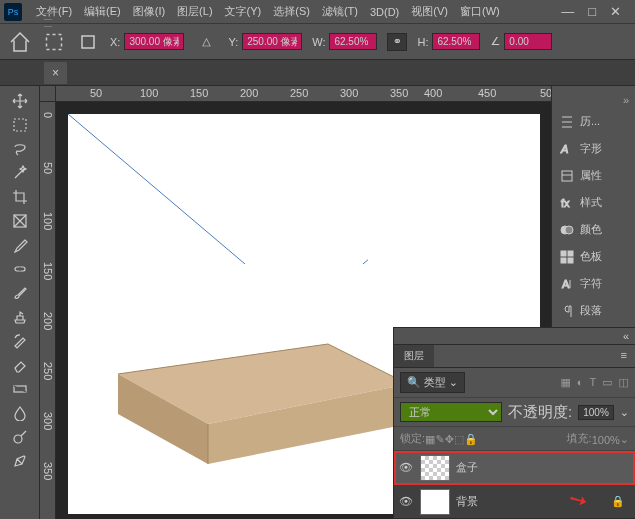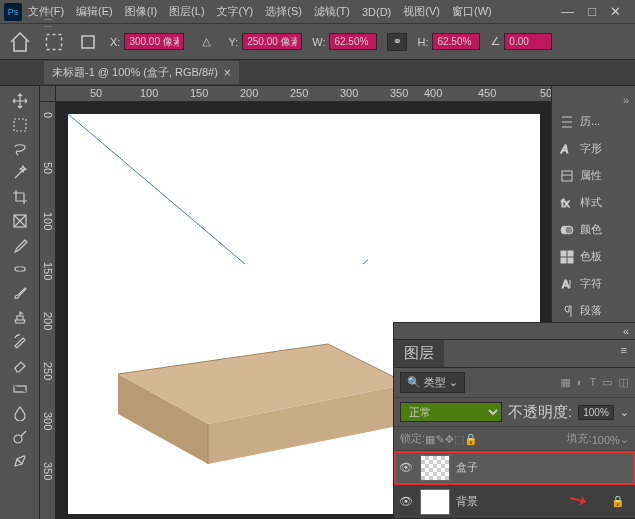--- a/index.html
+++ b/index.html
@@ -1,18 +1,18 @@
 <!DOCTYPE html>
 <html><head>
 <meta charset="utf-8">
 <style>
 *{margin:0;padding:0;box-sizing:border-box;font-family:"Microsoft YaHei",sans-serif;font-size:11px;color:#ccc}
 body{background:#535353;width:635px;height:519px;overflow:hidden;position:relative}
 .menubar{height:24px;background:#535353;display:flex;align-items:center;padding:0 4px;border-bottom:1px solid #383838}
-.ps-logo{width:18px;height:18px;background:#001e36;color:#31a8ff;display:flex;align-items:center;justify-content:center;font-weight:normal;font-size:9px;border-radius:2px;margin-right:0}
+.ps-logo{width:18px;height:18px;background:#001e36;color:#31a8ff;display:flex;align-items:center;justify-content:center;font-weight:normal;font-size:9px;border-radius:2px;margin-right:8px}
 .menu-item{padding:0 6px;cursor:pointer;font-size:11px}
 .win-controls{margin-left:auto;display:flex;gap:14px;padding-right:10px}
 .win-controls span{cursor:pointer;font-size:13px}
 .optbar{height:36px;background:#535353;display:flex;align-items:center;padding:0 8px;border-bottom:1px solid #2a2a2a;gap:10px}
 .opt-icon{width:24px;height:24px;display:flex;align-items:center;justify-content:center;cursor:pointer}
 .opt-field{display:flex;align-items:center;gap:4px}
 .opt-field .lbl{font-size:11px;color:#ccc}
 .opt-field input{width:60px;background:#be185d;border:1px solid #2a2a2a;color:#ccc;padding:2px 4px;font-size:10px}
 .opt-field.sm input{width:48px}
 .link-icon{width:20px;height:18px;background:#383838;border:1px solid #2a2a2a;display:flex;align-items:center;justify-content:center;cursor:pointer}
@@ -36,21 +36,21 @@
 .diag line{stroke:#4a7db8;stroke-width:1}
 .box-img{position:absolute;left:30px;top:180px;width:330px;height:180px}
 .right-panels{width:84px;background:#535353;border-left:1px solid #2a2a2a;padding-top:6px}
 .rp-item{display:flex;align-items:center;gap:6px;padding:6px 8px;cursor:pointer}
 .rp-item svg{width:14px;height:14px;stroke:#ccc;fill:none}
 .rp-collapse{text-align:right;padding:2px 6px;cursor:pointer;color:#aaa}
 .layers-panel{position:absolute;right:0;bottom:0;width:242px;background:#535353;border:1px solid #2a2a2a;border-right:none;border-bottom:none}
 .lp-header{display:flex;align-items:center;padding:2px 6px;border-bottom:1px solid #2a2a2a}
 .lp-collapse{margin-left:auto;cursor:pointer}
 .lp-tabs{display:flex;border-bottom:1px solid #2a2a2a}
-.lp-tab{padding:4px 10px;background:#535353;font-size:15px}
+.lp-tab{padding:4px 10px;background:#535353;font-size:10px}
 .lp-tab.active{background:#3f3f3f}
 .lp-menu{margin-left:auto;padding:4px 8px;cursor:pointer}
 .lp-filter{display:flex;align-items:center;gap:4px;padding:4px 6px;border-bottom:1px solid #424242}
 .lp-filter .search{flex:0 0 auto;display:flex;align-items:center;gap:3px;background:#3a3a3a;padding:2px 6px;border:1px solid #2a2a2a}
 .lp-filter .ficons{display:flex;gap:6px;margin-left:auto}
 .lp-filter .ficons span{cursor:pointer;font-size:11px;color:#999}
 .lp-row{display:flex;align-items:center;gap:6px;padding:4px 6px;border-bottom:1px solid #424242}
 .lp-row select{background:#4d7c0f;border:1px solid #2a2a2a;color:#ccc;padding:2px 4px;font-size:11px;flex:1}
 .lp-row .lbl{font-size:15px}
 .lp-row .val{background:#3a3a3a;border:1px solid #2a2a2a;padding:1px 4px;font-size:10px}
@@ -128,21 +128,20 @@
   </div>
 </div>
 
 <div class="tabbar">
   <div class="hbar">
       <span></span>
       <span></span>
       <span></span>
     </div>
   <div class="doc-tab">
-    <span>未标题-1 @ 100% (盒子, RGB/8#)</span>
     <span class="close-x">×</span>
   </div>
 </div>
 
 <div class="main">
   <div class="toolbox">
     <div class="tool">
         <svg viewBox="0 0 16 16">
           <path d="M8 1v14M1 8h14M8 1l-2 2M8 1l2 2M8 15l-2-2M8 15l2-2M1 8l2-2M1 8l2 2M15 8l-2-2M15 8l-2 2"></path>
         </svg>

